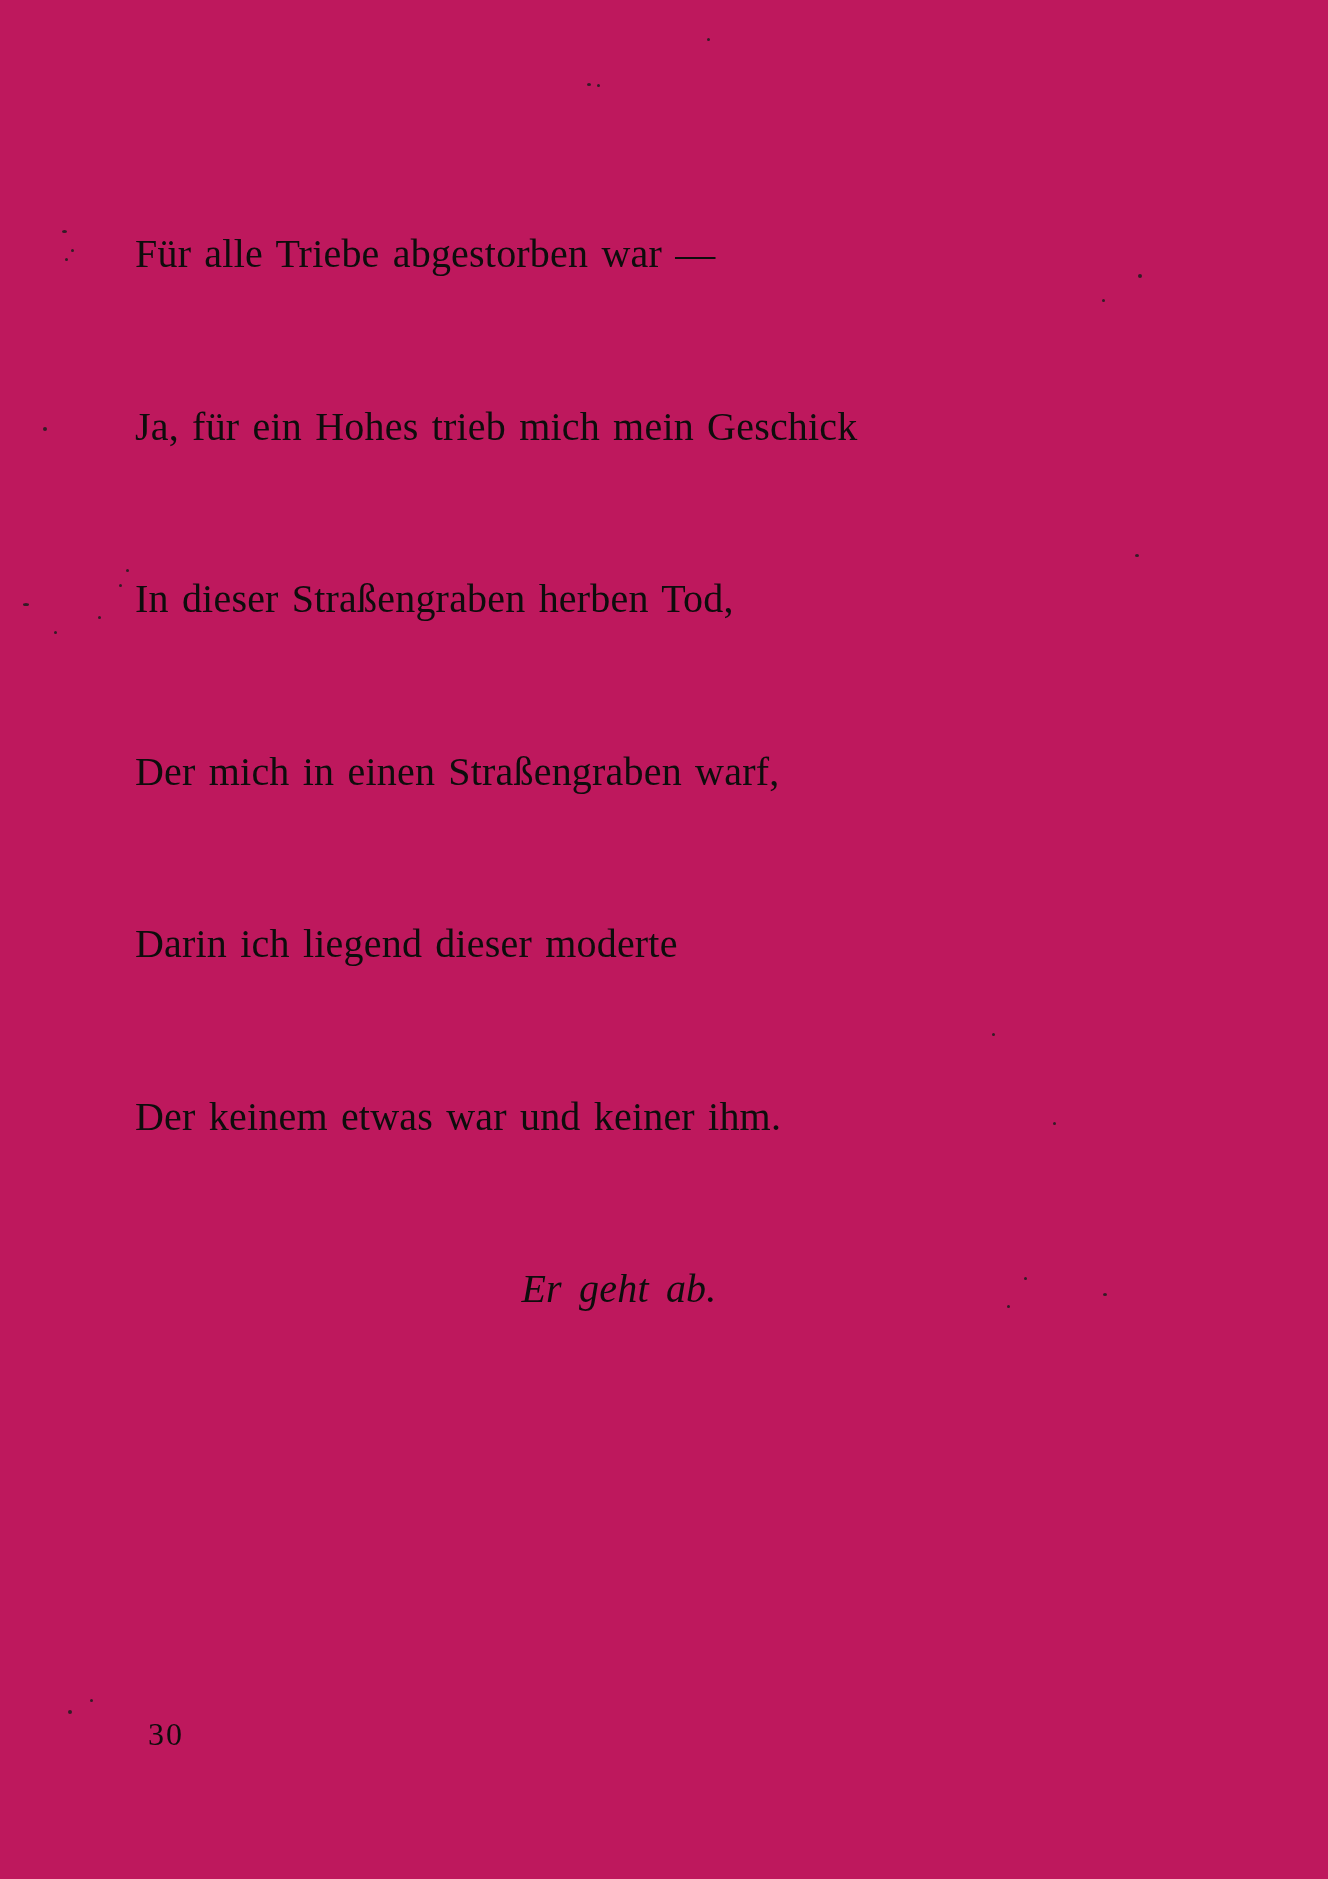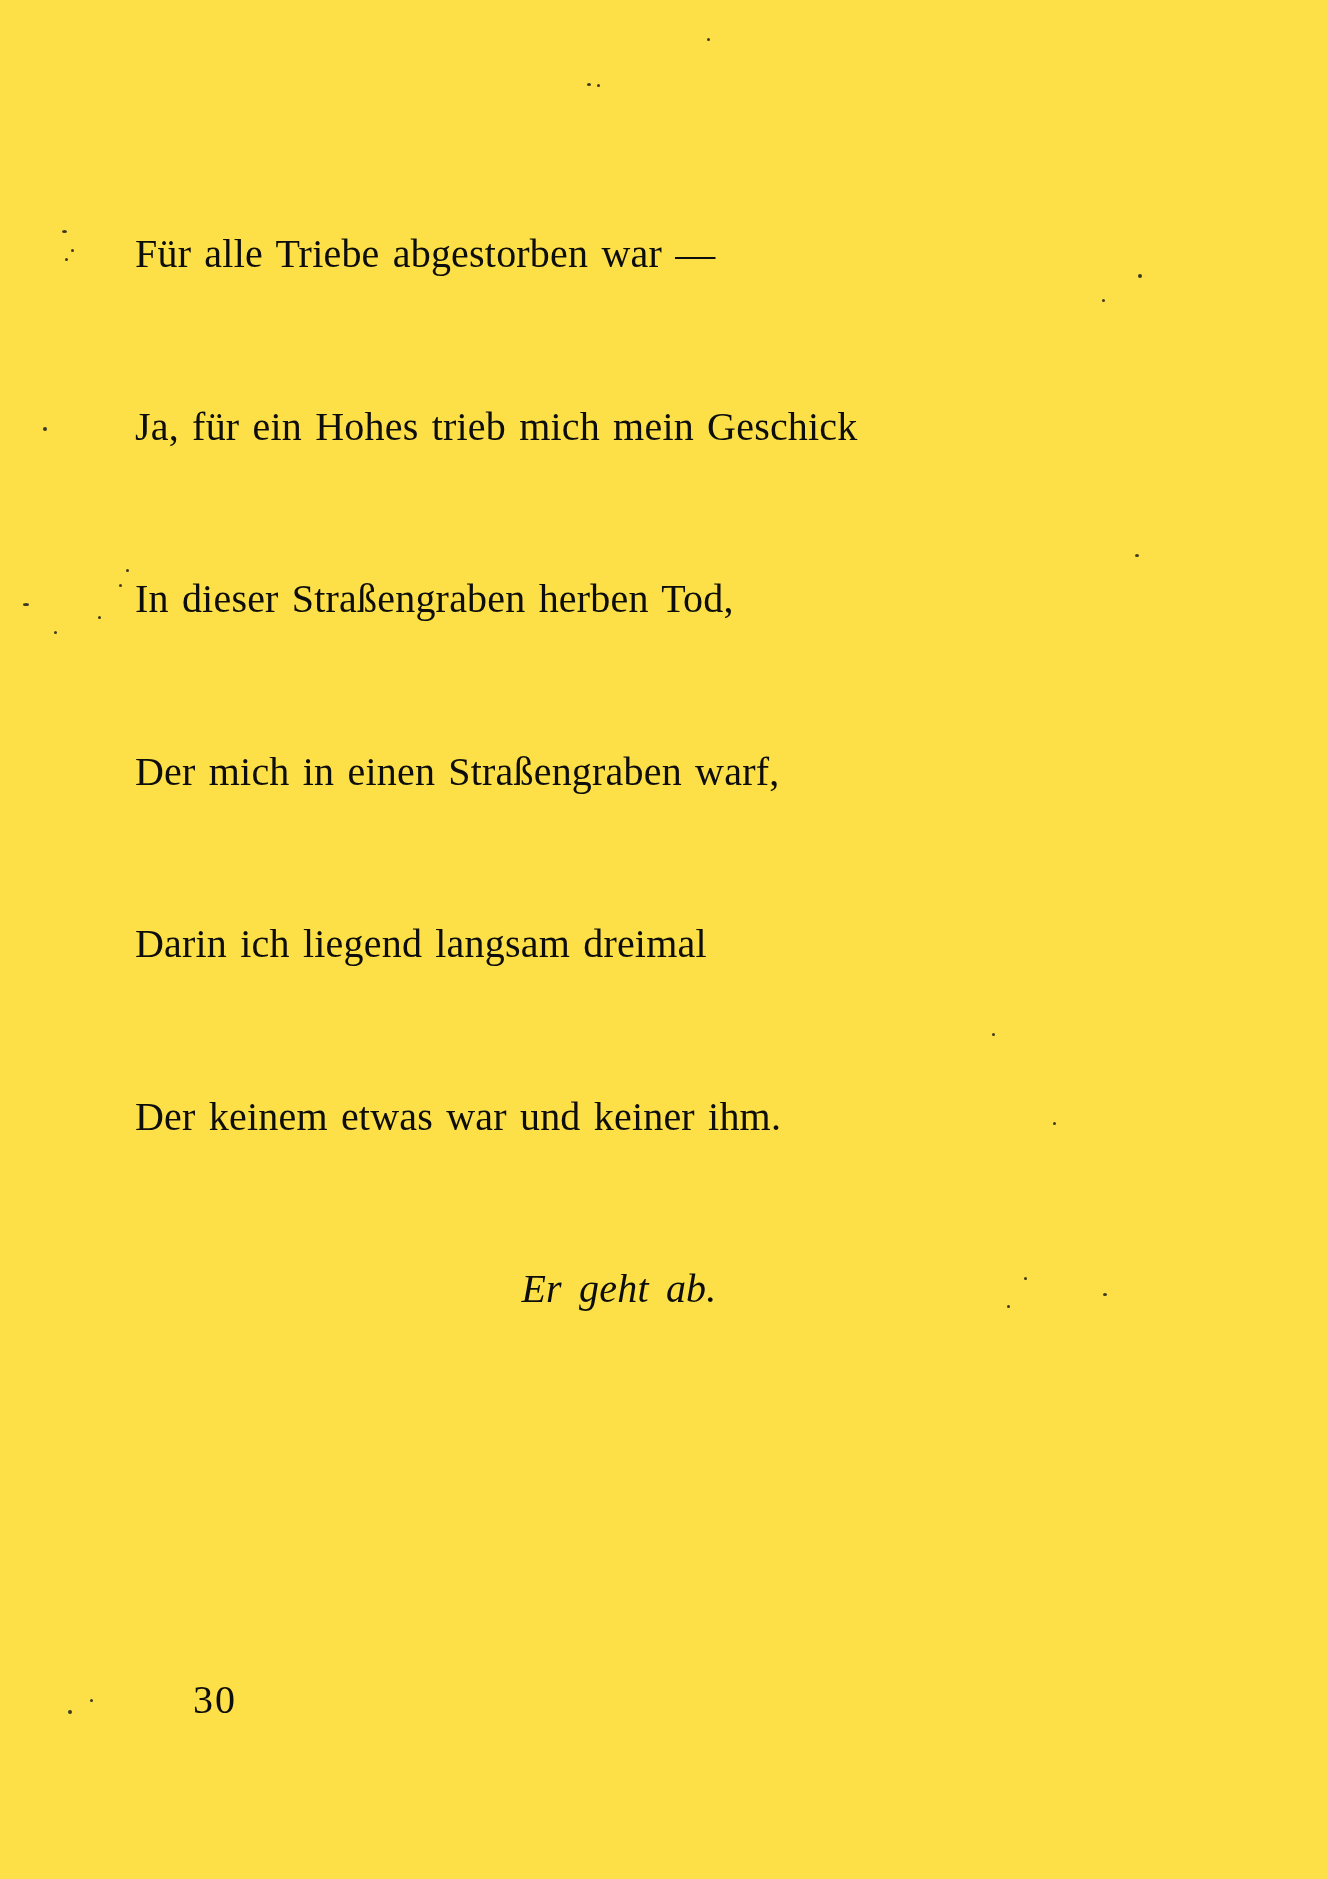--- a/index.html
+++ b/index.html
@@ -12,21 +12,21 @@
     width: 1328px;
     height: 1879px;
     overflow: hidden;
     position: relative;
     font-family: "Liberation Serif", "DejaVu Serif", serif;
     color: #0d0d0c;
   }
   .page {
     position: absolute;
     inset: 0;
-    background: #fde047;
+    background: #be185d;
   }
   .text-block {
     position: absolute;
     left: 135px;
     top: 110px;
     width: 968px;
     font-size: 40px;
     line-height: 57.5px;
     letter-spacing: 0.2px;
     word-spacing: 3px;
@@ -40,43 +40,42 @@
   }
   .stage {
     font-style: italic;
     text-align: center;
     word-spacing: 7px;
   }
   .blank { }
   .page-number {
     position: absolute;
     left: 148px;
-    top: 1676px;
-    font-size: 40px;
+    top: 1716px;
+    font-size: 32px;
     letter-spacing: 2px;
-    margin-left: 45px;
   }
   .speck {
     position: absolute;
     background: #1c1c1c;
     border-radius: 50%;
     opacity: 0.85;
   }
 </style>
 </head>
 <body>
 
 <div class="page">
 
   <div class="text-block">
     <div class="line verse">Für alle Triebe abgestorben war —</div>
     <div class="line verse">Ja, für ein Hohes trieb mich mein Geschick</div>
     <div class="line verse">In dieser Straßengraben herben Tod,</div>
     <div class="line verse">Der mich in einen Straßengraben warf,</div>
-    <div class="line verse">Darin ich liegend langsam dreimal</div>
+    <div class="line verse">Darin ich liegend dieser moderte</div>
     <div class="line verse">Der keinem etwas war und keiner ihm.</div>
     <div class="line stage">Er geht ab.</div>
     <div class="line blank"></div>
     
     
     
     
     
     
     

